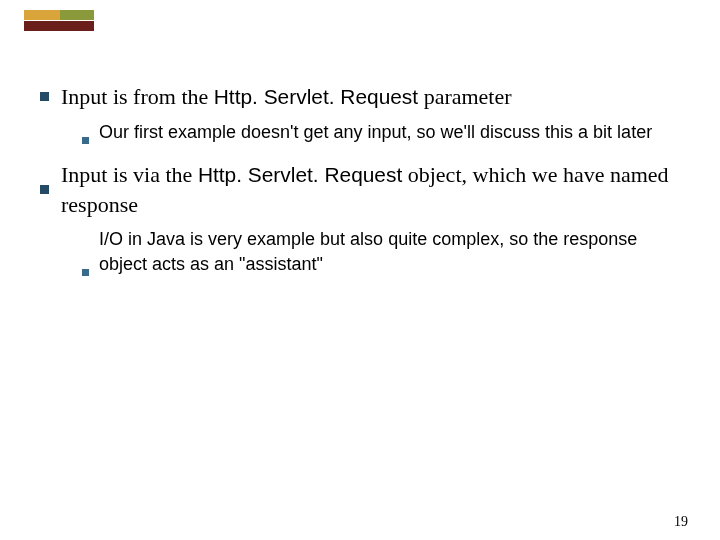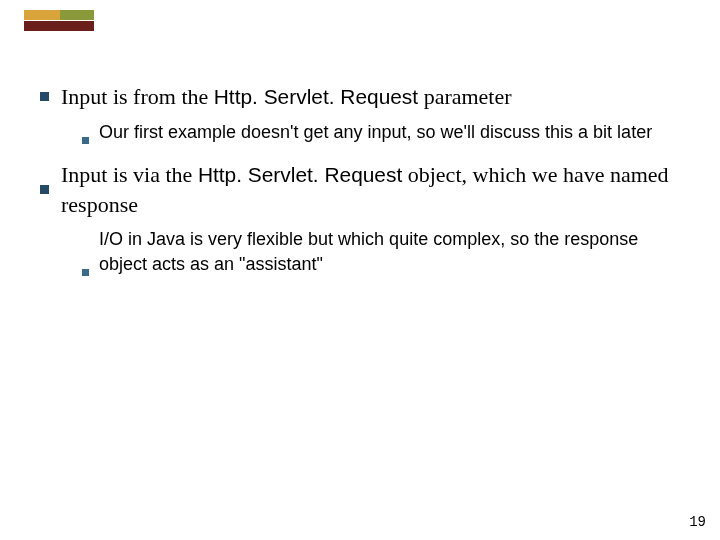--- a/index.html
+++ b/index.html
@@ -87,23 +87,23 @@
     font-size: 18px;
     font-family: Arial, Helvetica, sans-serif;
     line-height: 1.35;
     margin: 6px 0 16px 42px;
   }
   .lvl2 .text { flex: 1; }
   .sans-inline { font-family: Verdana, Arial, sans-serif; font-size: 0.95em; }
   .italic { }
   .pagenum {
     position: absolute;
-    right: 14px;
+    right: 32px;
     bottom: 10px;
-    font-family: Liberation Mono, monospace;
+    font-family: Liberation Serif, serif;
     font-size: 14px;
     color: #000;
   }
 </style>
 </head>
 <body>
 
 <div class="slide">
 
   <div class="title-deco">
@@ -128,21 +128,21 @@
 
     <div class="lvl1">
       <span class="bullet-sq"></span>
       <span class="text">
         <span> Input is via the </span><span class="sans-inline">Http. Servlet. Request</span><span> object, which we have named </span><span class="italic">response</span>
       </span>
     </div>
     <div class="lvl2">
       <span class="bullet-sq small"></span>
       <span class="text">
-        <span>I/O in Java is very flexible but which quite complex, so the </span><span class="italic">response</span><span> object acts as an "assistant"</span>
+        <span>I/O in Java is very example but also quite complex, so the </span><span class="italic">response</span><span> object acts as an "assistant"</span>
       </span>
     </div>
 
   </div>
 
   <div class="pagenum">19</div>
 
 </div>
 
 </body></html>

